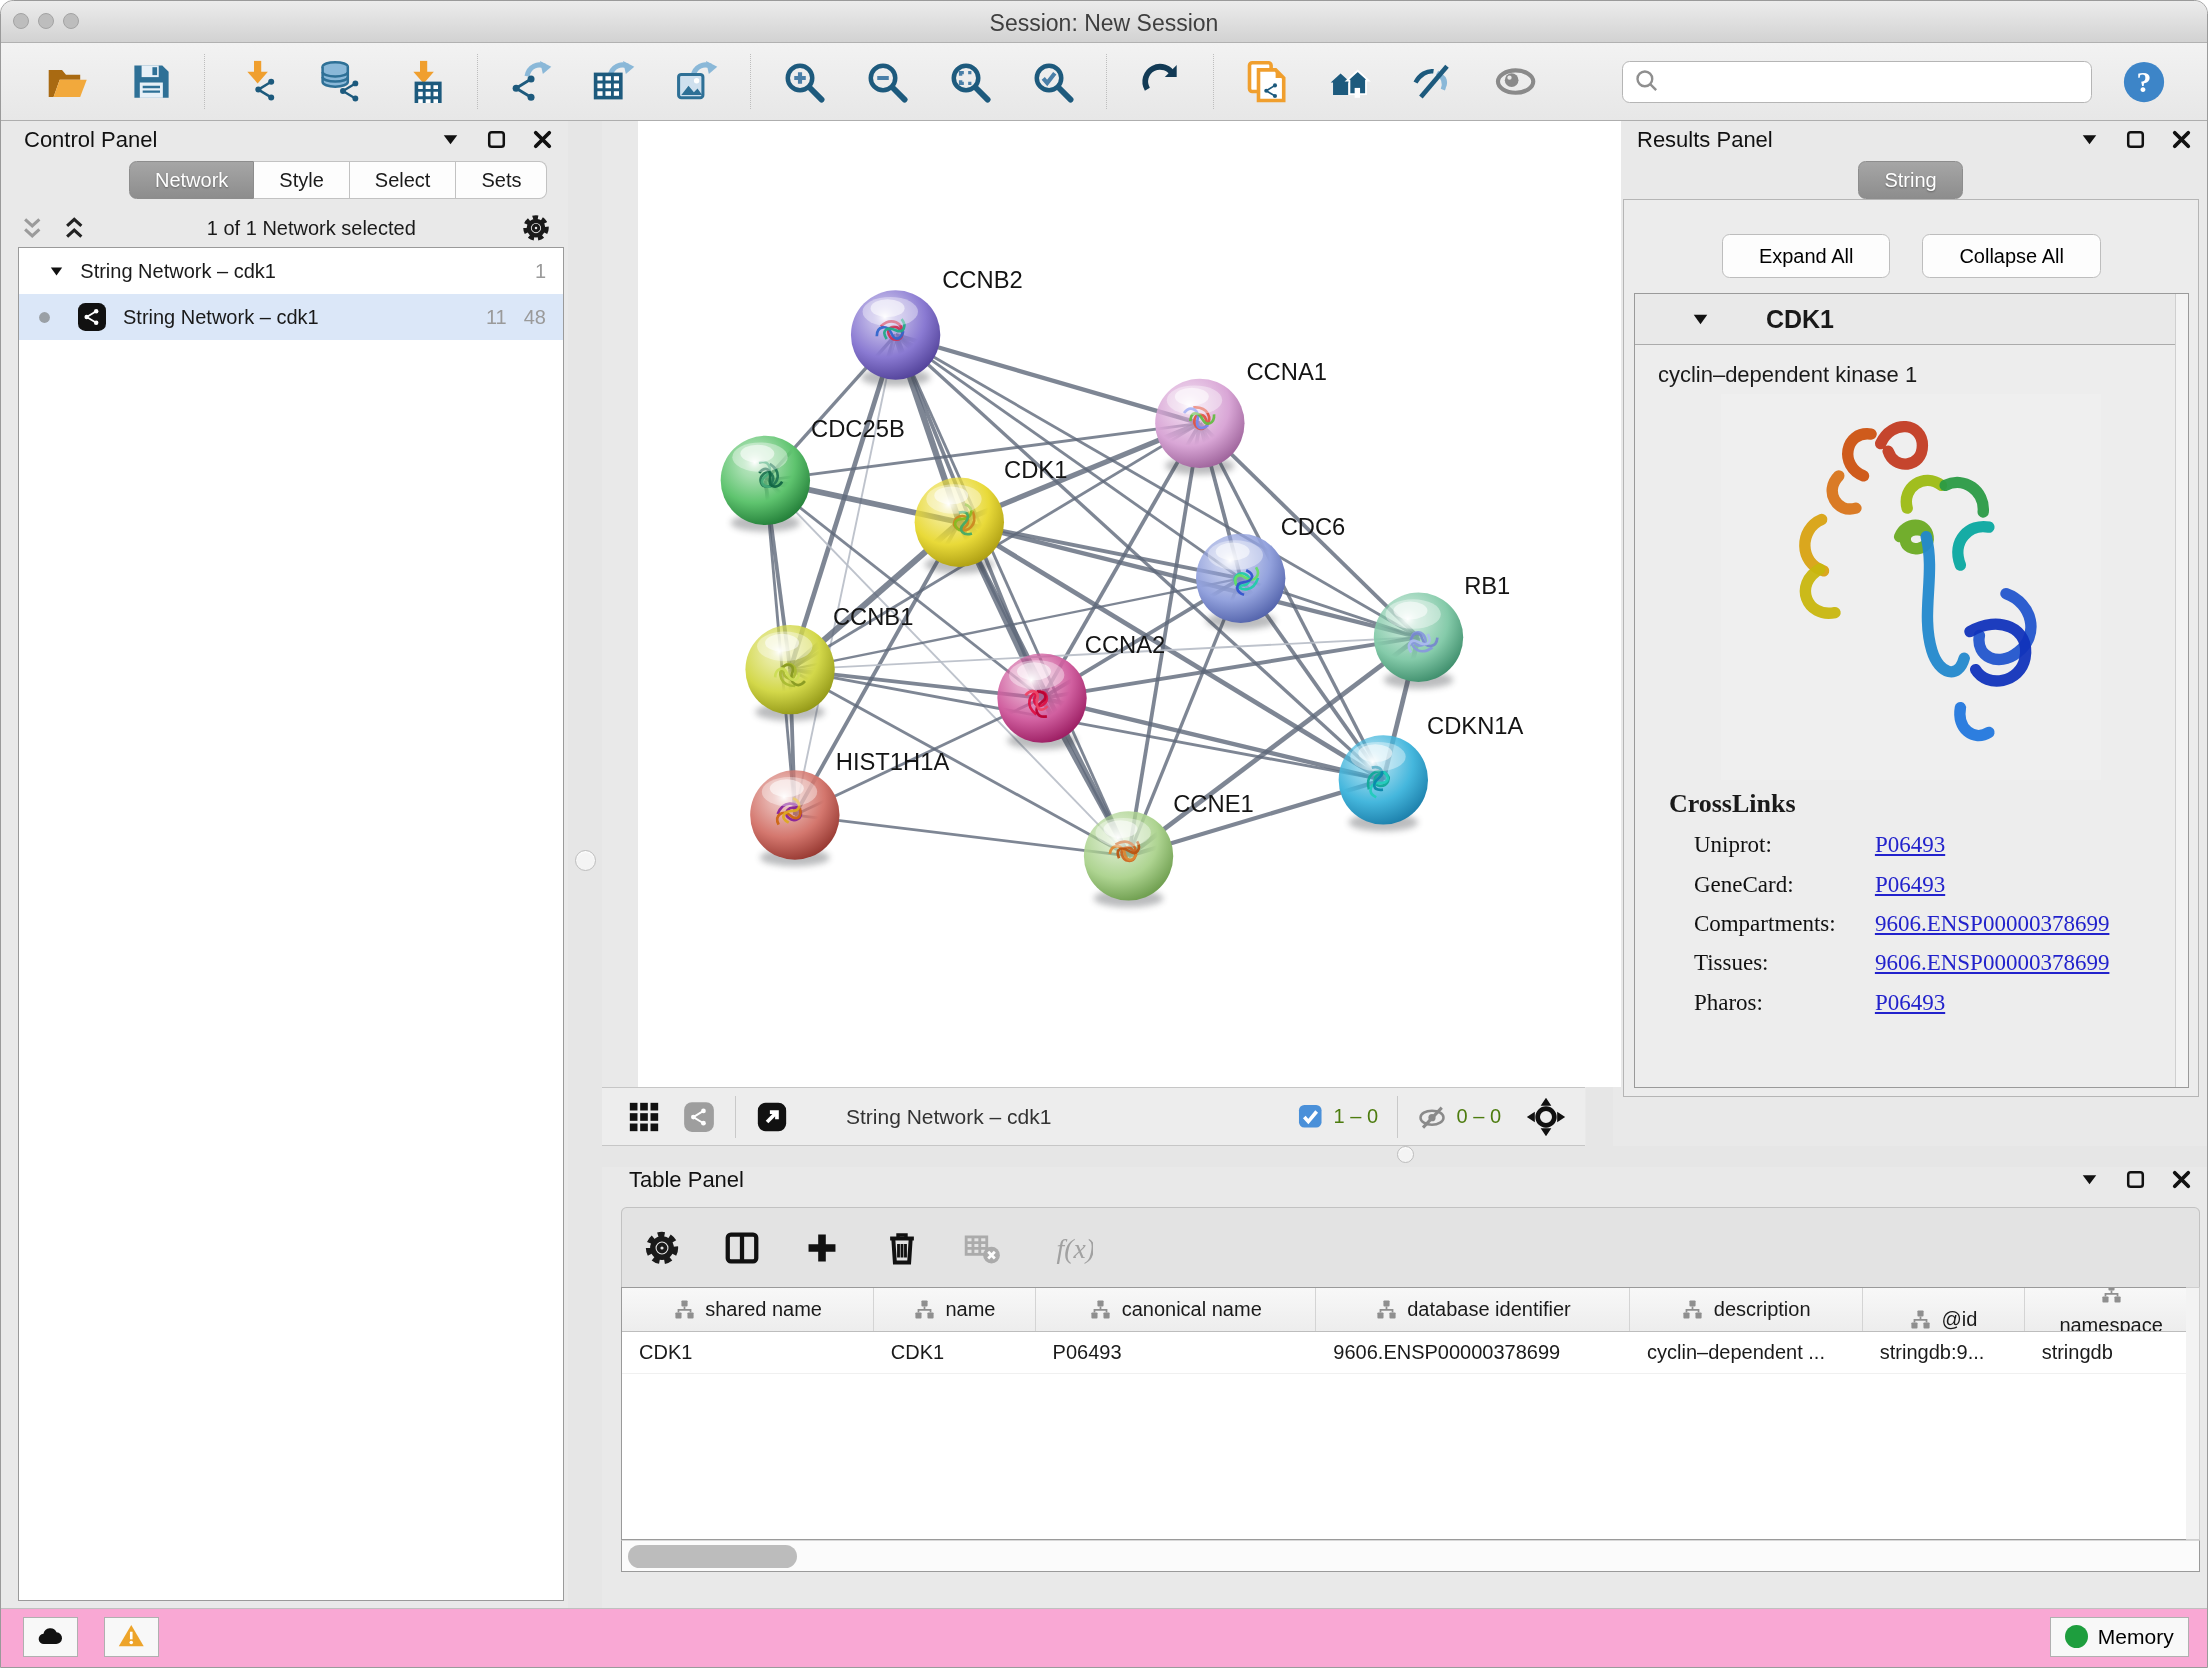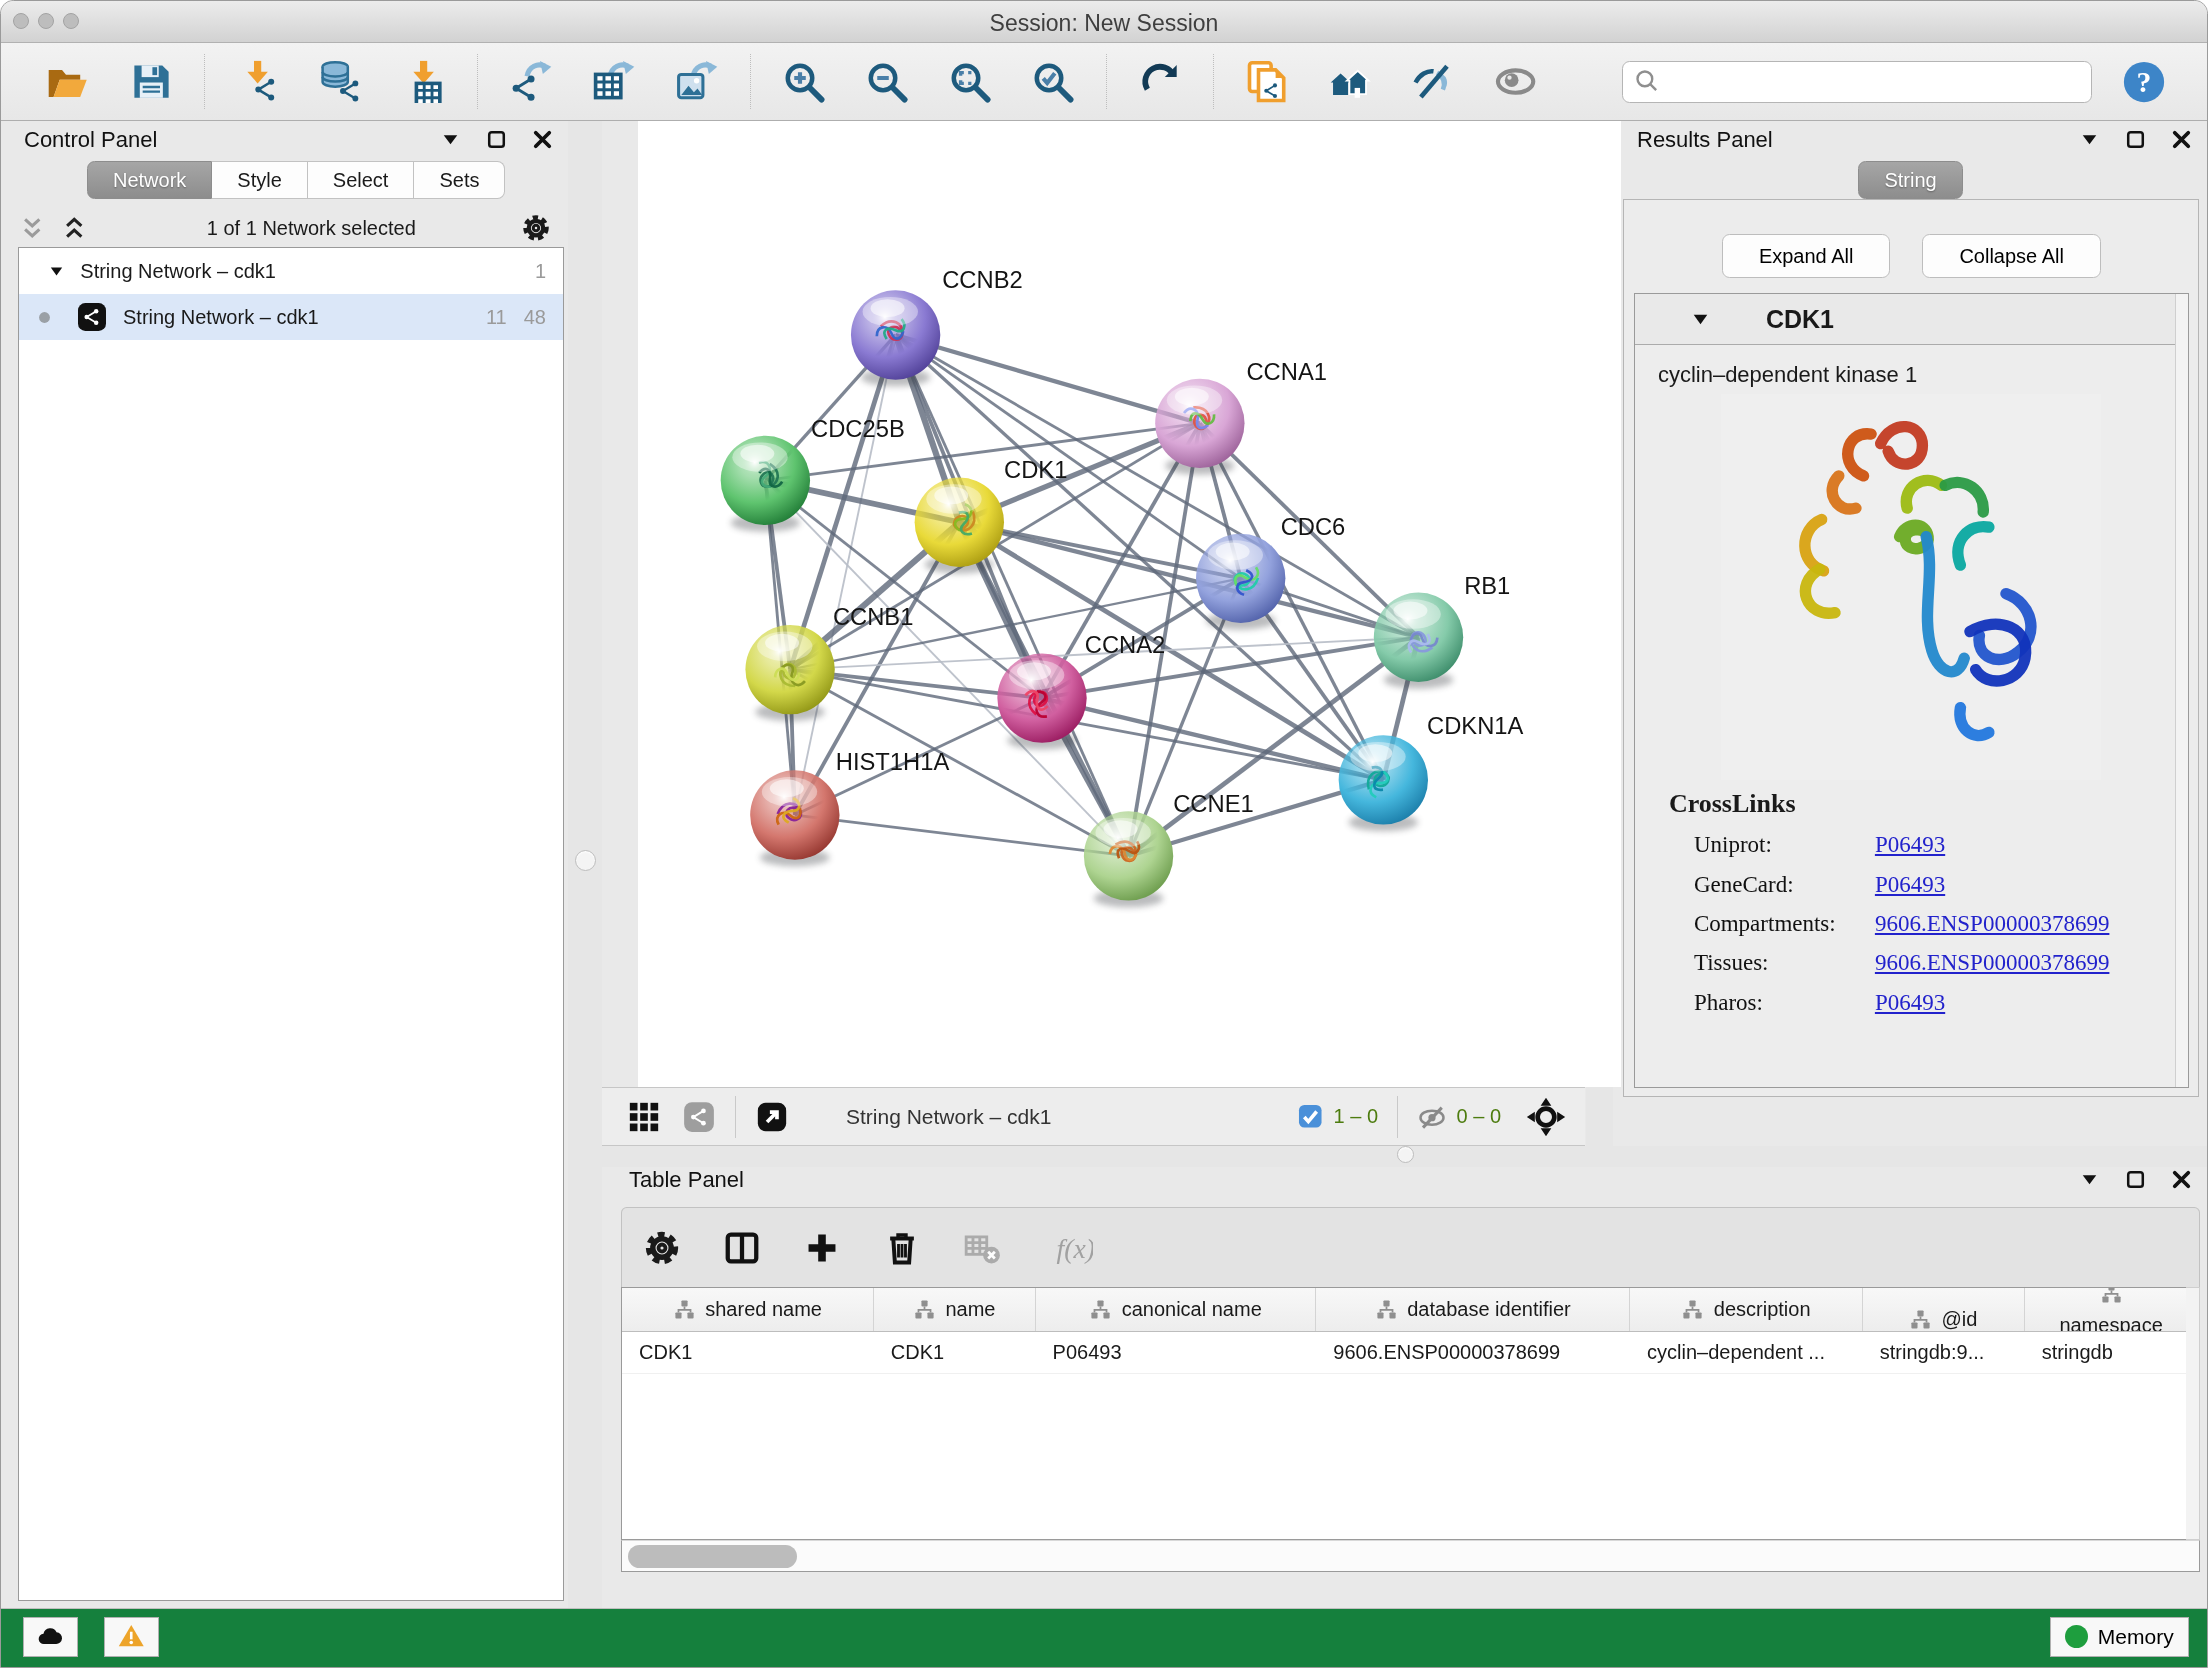--- a/index.html
+++ b/index.html
@@ -25,21 +25,21 @@
   #tb-search{margin-left:82px;width:470px;height:42px;background:#fff;
     border:1px solid #b5b5b5;border-radius:7.6px;display:flex;align-items:center;padding:0 9.5px;}
   #tb-search .sg{width:28.5px;height:28.5px;}
   #tb-search input{border:none;outline:none;flex:1;font-size:20px;font-family:inherit;background:transparent;}
   #help-btn{margin-left:28.5px;width:46px;height:46px;border:none;background:transparent;padding:0;cursor:pointer;}
   #help-btn svg{width:100%;height:100%;}
   
   .panel-hdr-title{font-size:22px;color:#111;}
   .hdr-ic{width:25px;height:25px;display:inline-block;cursor:pointer;}
   .hdr-ic svg{width:100%;height:100%;}
-  .tabstrip{display:flex;}
+  .tabstrip{display:flex;margin-left:42px;}
   .tab{height:38px;padding:0 25px;display:flex;align-items:center;justify-content:center;
     background:#fdfdfd;border:1px solid #c2c2c2;border-left:none;font-size:20px;cursor:pointer;}
   .tab:first-child{border-left:1px solid #c2c2c2;border-radius:7.6px 0 0 7.6px;}
   .tab:last-child{border-radius:0 7.6px 7.6px 0;}
   .tab.sel{background:linear-gradient(#a6a6a6,#8d8d8d);color:#fff;border-color:#8d8d8d;
     text-shadow:0 1px 1.9px rgba(0,0,0,.35);}
   
   #control-panel{position:absolute;left:0;top:120px;width:567px;height:1488px;}
   #cp-head{position:absolute;left:23px;top:5.7px;}
   .hdr-btns{position:absolute;top:5.7px;display:flex;gap:21px;align-items:center;}
@@ -127,21 +127,21 @@
     overflow:hidden;white-space:nowrap;}
   #tp-vscroll{position:absolute;right:9.5px;top:120px;width:13.3px;height:253px;
     background:#f3f3f3;border:1px solid #cfcfcf;border-left:none;}
   #tp-hscroll{position:absolute;left:19px;right:9.5px;top:373px;height:32px;background:#fbfbfb;
     border:1px solid #9a9a9a;border-top:1px solid #d8d8d8;}
   #tp-hthumb{position:absolute;left:5.7px;top:3.8px;width:169px;height:23px;border-radius:11.4px;
     background:#bcbcbc;cursor:grab;}
   #tp-tabs{position:absolute;left:516px;top:418px;}
   
   #statusbar{position:absolute;left:0;top:1607px;width:100%;height:61px;
-    background:#15803d;border-top:1px solid #c0c0c0;}
+    background:#f9a8d4;border-top:1px solid #c0c0c0;}
   .sb-btn{position:absolute;top:7.6px;height:40px;background:#f8f8f8;border:1.9px solid #b0b0b0;
     display:flex;align-items:center;justify-content:center;cursor:pointer;}
   .sb-btn svg{width:28.5px;height:28.5px;}
   #sb-cloud{left:22px;width:55px;}
   #sb-warn{left:103px;width:55px;}
   #sb-mem{left:2049px;width:139px;gap:9.5px;font-size:21px;}
   #mem-dot{width:23px;height:23px;border-radius:50%;background:#1e9e3e;}
   .net-label{font-size:25px;fill:#141414;font-family:"Liberation Sans",sans-serif;}
 </style>
 </head>

